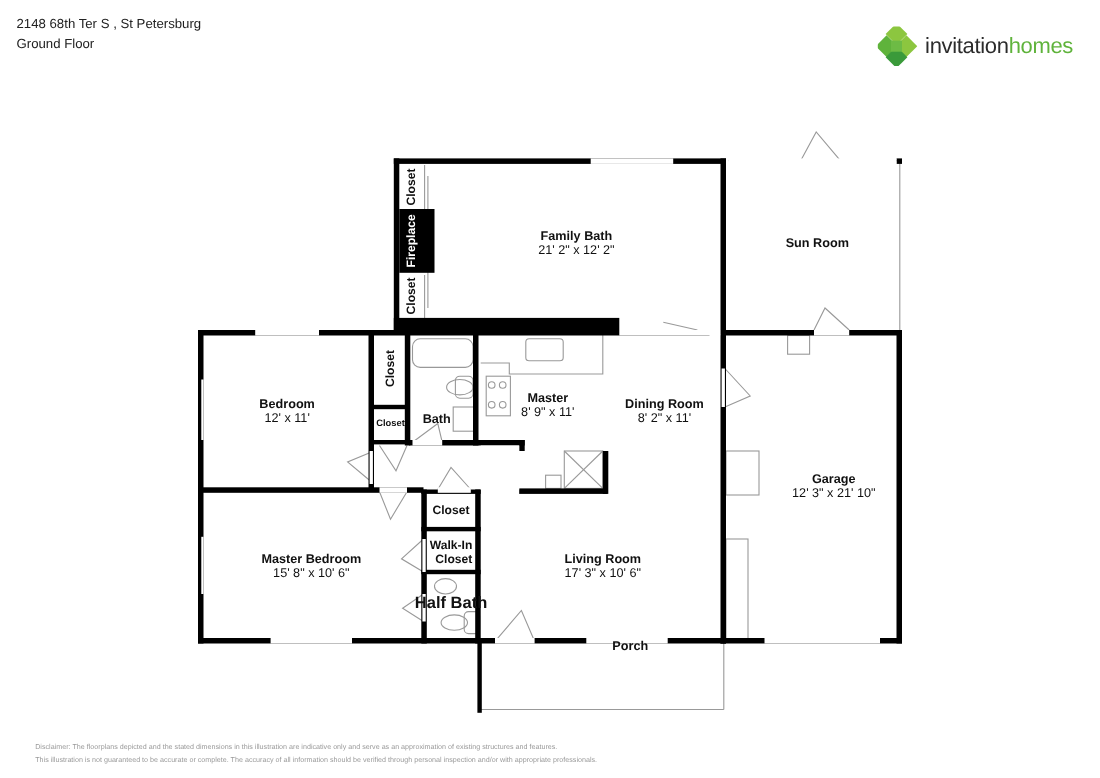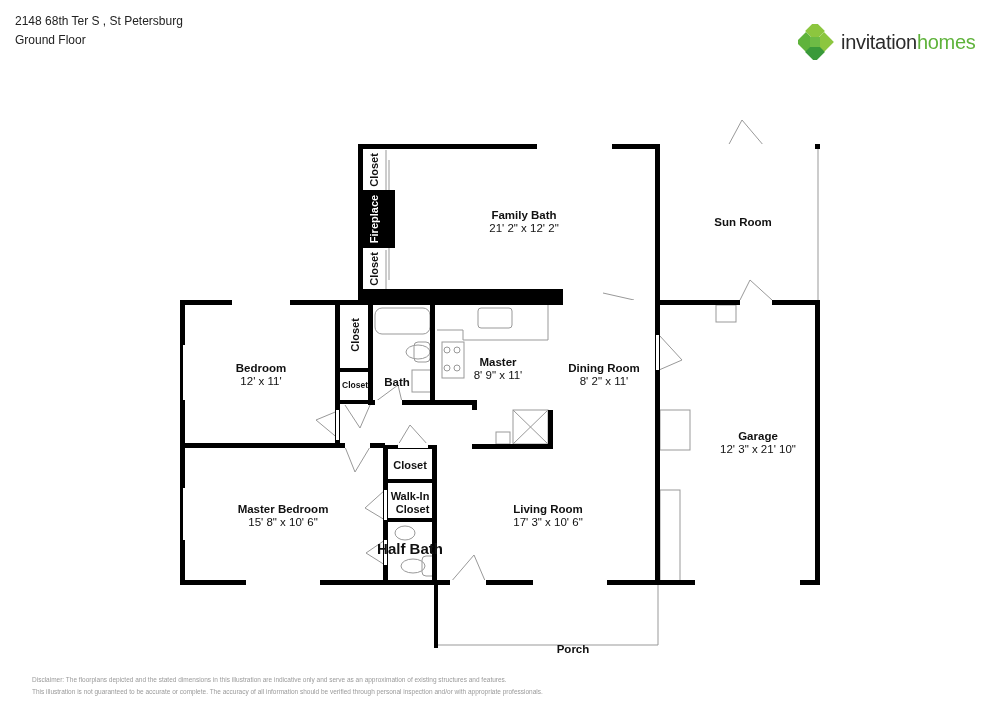--- a/index.html
+++ b/index.html
@@ -184,21 +184,21 @@
     <span class="d">12' 3" x 21' 10"</span>
 </div>
 <div class="lbl" style="left:283px;top:516px;">
   <span class="n">Master Bedroom</span>
     <span class="d">15' 8" x 10' 6"</span>
 </div>
 <div class="lbl" style="left:548px;top:516px;">
   <span class="n">Living Room</span>
     <span class="d">17' 3" x 10' 6"</span>
 </div>
-<div class="lbl" style="left:550px;top:649px;padding-left:46px;">
+<div class="lbl" style="left:550px;top:588px;padding-left:46px;">
   <span class="n">Porch</span>
 </div>
 
 <div class="vert" style="left:374px;top:170px;">Closet</div>
 <div class="vert inv" style="left:374px;top:219px;">Fireplace</div>
 <div class="vert" style="left:374px;top:269px;">Closet</div>
 <div class="vert" style="left:355px;top:335px;">Closet</div>
 
 <div class="lbl tiny" style="left:355px;top:385px;">Closet</div>
 <div class="lbl small" style="left:410px;top:465px;">Closet</div>

